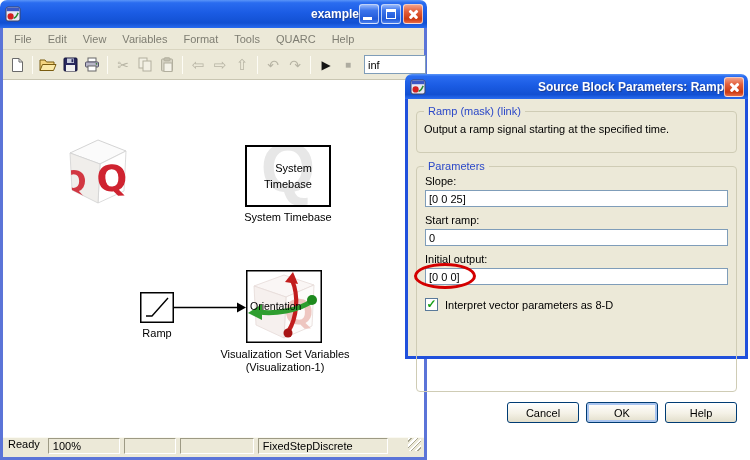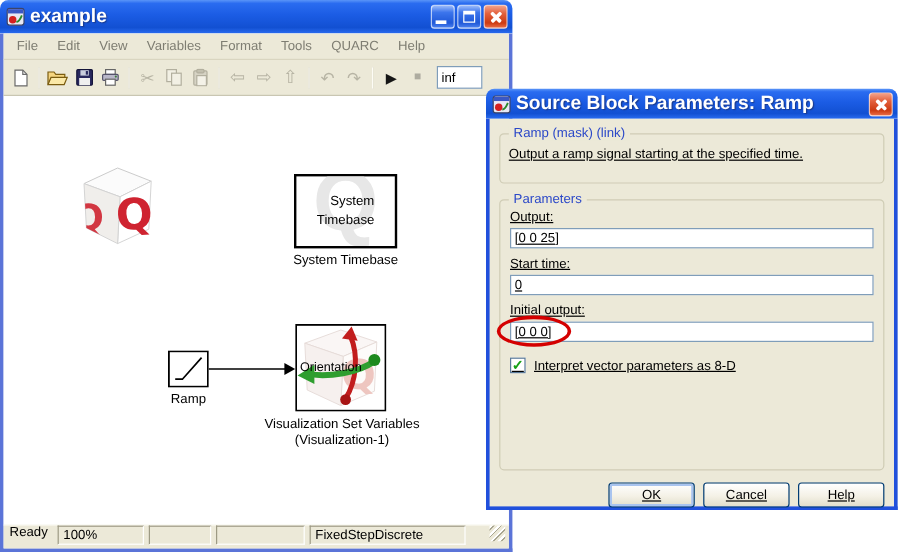--- a/index.html
+++ b/index.html
@@ -11,22 +11,23 @@
     -webkit-font-smoothing:none;
   }
   .stage { position:relative; width:750px; height:460px; background:#fff; overflow:hidden; }
 
   
   .window { position:absolute; }
   .titlebar {
     display:flex; align-items:center; padding:0 4px 0 5px;
     border-radius:7px 7px 0 0;
     background:linear-gradient(180deg,#5a95f8 0%,#2a6cf0 10%,#1b5ce4 45%,#1250d2 82%,#2a6cf0 100%);
-    color:#fff; font-weight:bold; font-size:16px;
+    color:#fff; font-weight:bold; font-size:12px;
     text-shadow:1px 1px 1px #1a3a8c;
+    text-align:right;
   }
   .app-icon { width:16px; height:16px; margin-right:4px; flex:0 0 auto; }
   .title-text { flex:1; white-space:nowrap; overflow:hidden; }
   .tb-buttons { display:flex; gap:2px; }
   .tbtn {
     position:relative; width:20px; height:20px; border-radius:3px;
     border:1px solid rgba(255,255,255,.65); display:inline-block;
   }
   .tbtn.min, .tbtn.max {
     background:linear-gradient(180deg,#96b7fa 0%,#3b74ec 30%,#2059d8 78%,#4b80ee 100%);
@@ -58,21 +59,21 @@
     display:flex; align-items:center; padding:0 3px;
   }
   .tool { width:22px; height:22px; display:flex; align-items:center; justify-content:center; flex:0 0 auto; }
   .tsep { width:1px; height:18px; background:#bdbaa7; border-right:1px solid #fdfcf5; margin:0 4px; flex:0 0 auto; }
   .glyph { font-size:15px; line-height:1; color:#b7b4a4; }
   .glyph.cut { font-size:14px; }
   .glyph.undo, .glyph.redo { font-size:14px; }
   .glyph.play { color:#151515; font-size:12px; }
   .glyph.stop { color:#aeaca0; font-size:10px; }
   .simtime {
-    width:38px; height:19px; border:1px solid #7F9DB9; background:#fff;
+    width:62px; height:19px; border:1px solid #7F9DB9; background:#fff;
     font-family:"Liberation Sans", sans-serif; font-size:11px; padding:0 3px; margin-left:5px;
   }
 
   
   .canvas { position:relative; flex:1; background:#fff; overflow:hidden; }
   .block { position:absolute; }
   .block-label {
     position:absolute; text-align:center; white-space:pre-line;
     font-size:11px; line-height:13px; color:#000;
   }
@@ -106,22 +107,22 @@
   .sb-solver { width:130px; }
   .grip {
     margin-left:auto; width:13px; height:13px;
     background:repeating-linear-gradient(-45deg, transparent 0 2px, #a9a691 2px 3px, #ffffff 3px 4.5px);
   }
 
   
   .dialog { left:405px; top:74px; width:343px; height:351px; z-index:10; }
   .dialog .titlebar { height:25px; }
   .dlg-body {
-    height:326px; border:3px solid #2050dc; border-top:none;
-    background:#ece9d8; padding:8px 8px 0;text-decoration:underline;
+    height:260px; border:3px solid #2050dc; border-top:none;
+    background:#ece9d8; padding:8px 8px 0;
   }
   .groupbox {
     position:relative; border:1px solid #cfccb5; border-radius:4px;
   }
   .gb-caption {
     position:absolute; top:-7px; left:7px; background:#ece9d8; padding:0 4px;
     font-size:11px; color:#2b48c8;
   }
   .mask-group { margin-top:4px; height:42px; padding:11px 7px 0; }
   .gb-desc { font-size:11px; color:#000; }
@@ -359,41 +360,41 @@
     <div class="dlg-body">
 
       <div class="groupbox mask-group">
         <span class="gb-caption">Ramp (mask) (link)</span>
         <div class="gb-desc">Output a ramp signal starting at the specified time.</div>
       </div>
 
       <div class="groupbox params-group">
         <span class="gb-caption">Parameters</span>
 
-        <div class="field-label first">Output:</div>
+        <div class="field-label first">Slope:</div>
         <input class="xp-input" value="[0 0 25]" style="">
 
-        <div class="field-label">Start time:</div>
+        <div class="field-label">Start ramp:</div>
         <input class="xp-input" value="0" style="">
 
         <div class="field-label">Initial output:</div>
         <div class="field-wrap">
           <input class="xp-input" value="[0 0 0]" style="">
           <div class="red-ellipse"></div>
         </div>
 
         <div class="checkbox-row">
           <span class="checkbox">
             <span class="check-glyph">✓</span>
           </span>
           <span class="checkbox-label">Interpret vector parameters as 8-D</span>
         </div>
       </div>
 
       <div class="btn-row">
+        <button class="xp-btn">Cancel</button>
         <button class="xp-btn default">OK</button>
-        <button class="xp-btn">Cancel</button>
         <button class="xp-btn">Help</button>
       </div>
     </div>
   </div>
 
 </div>
 
 </body></html>

